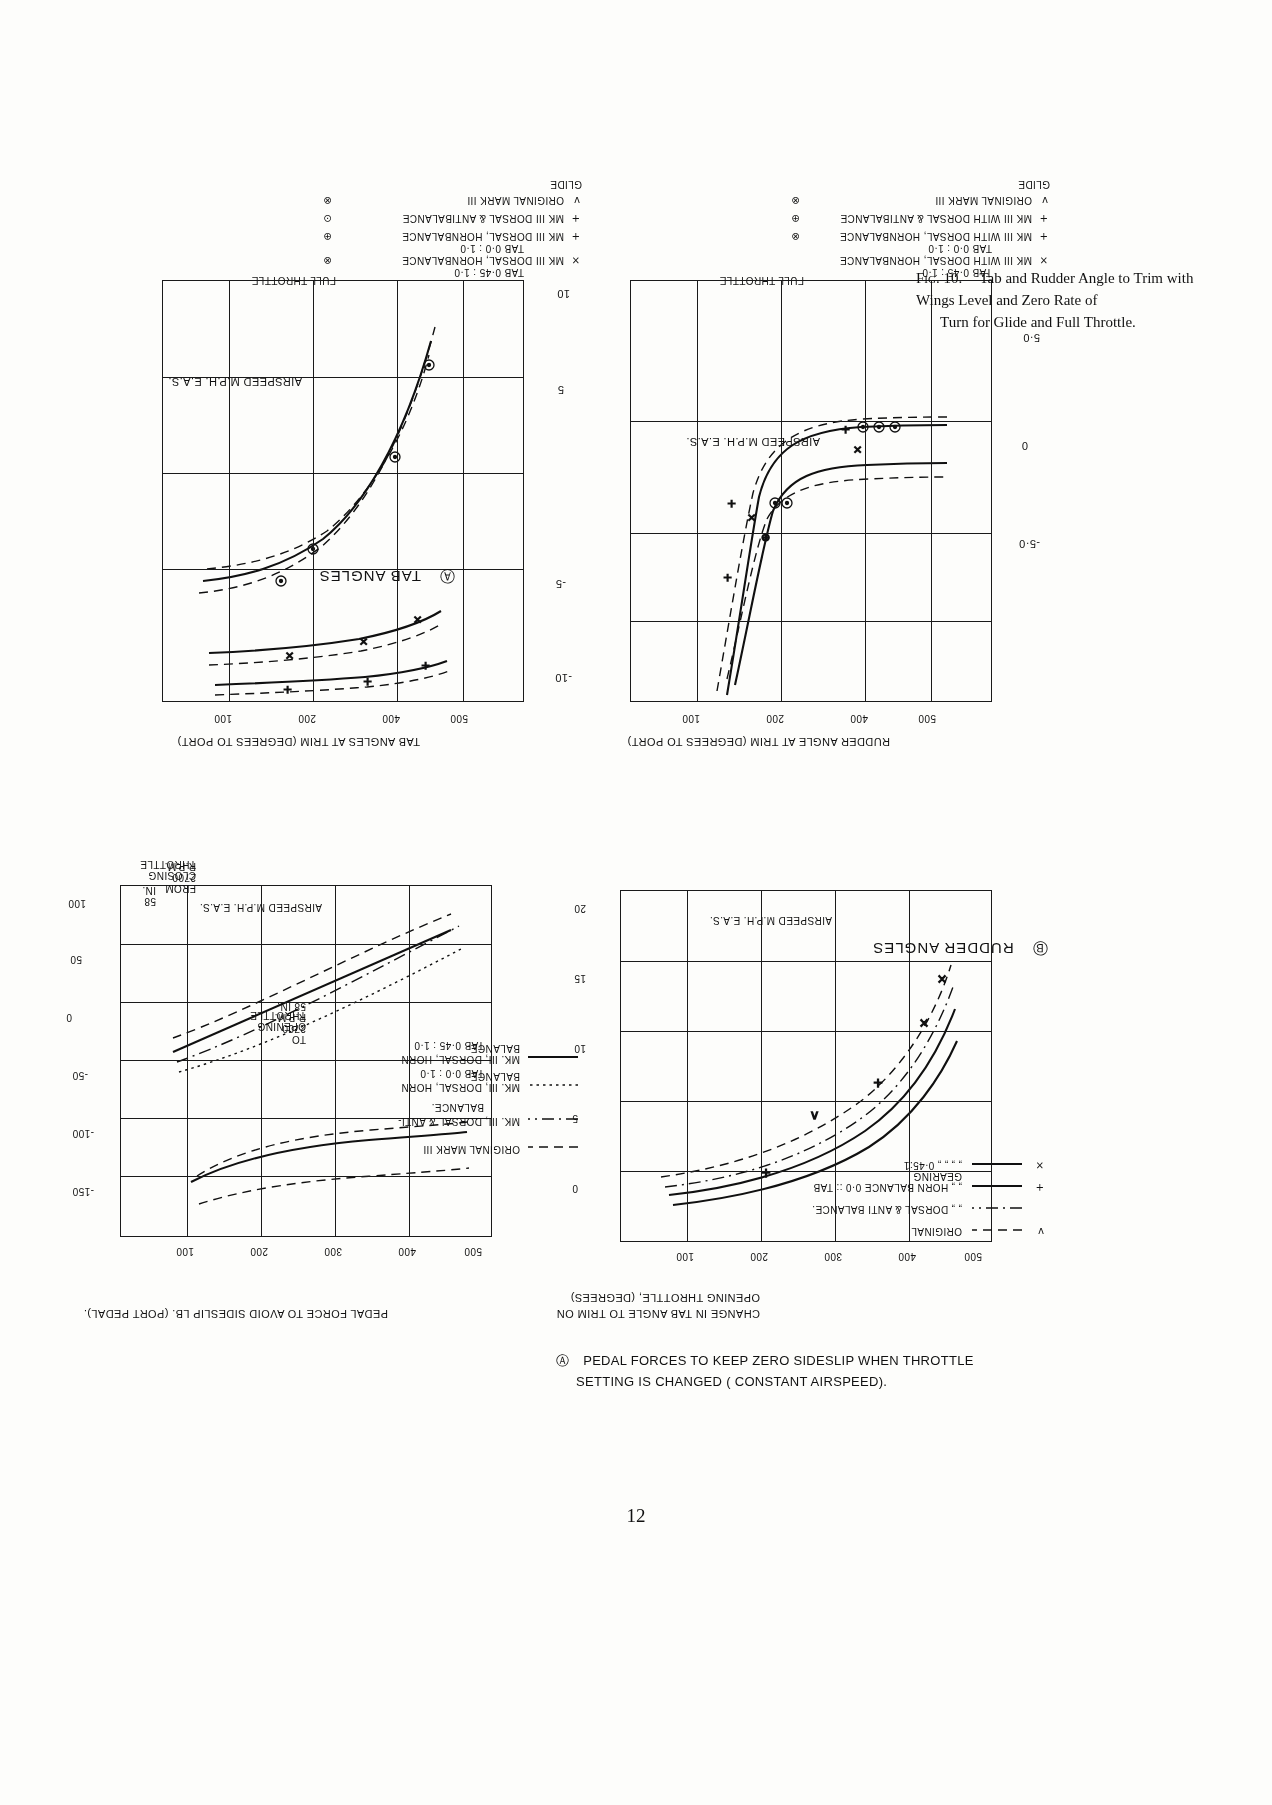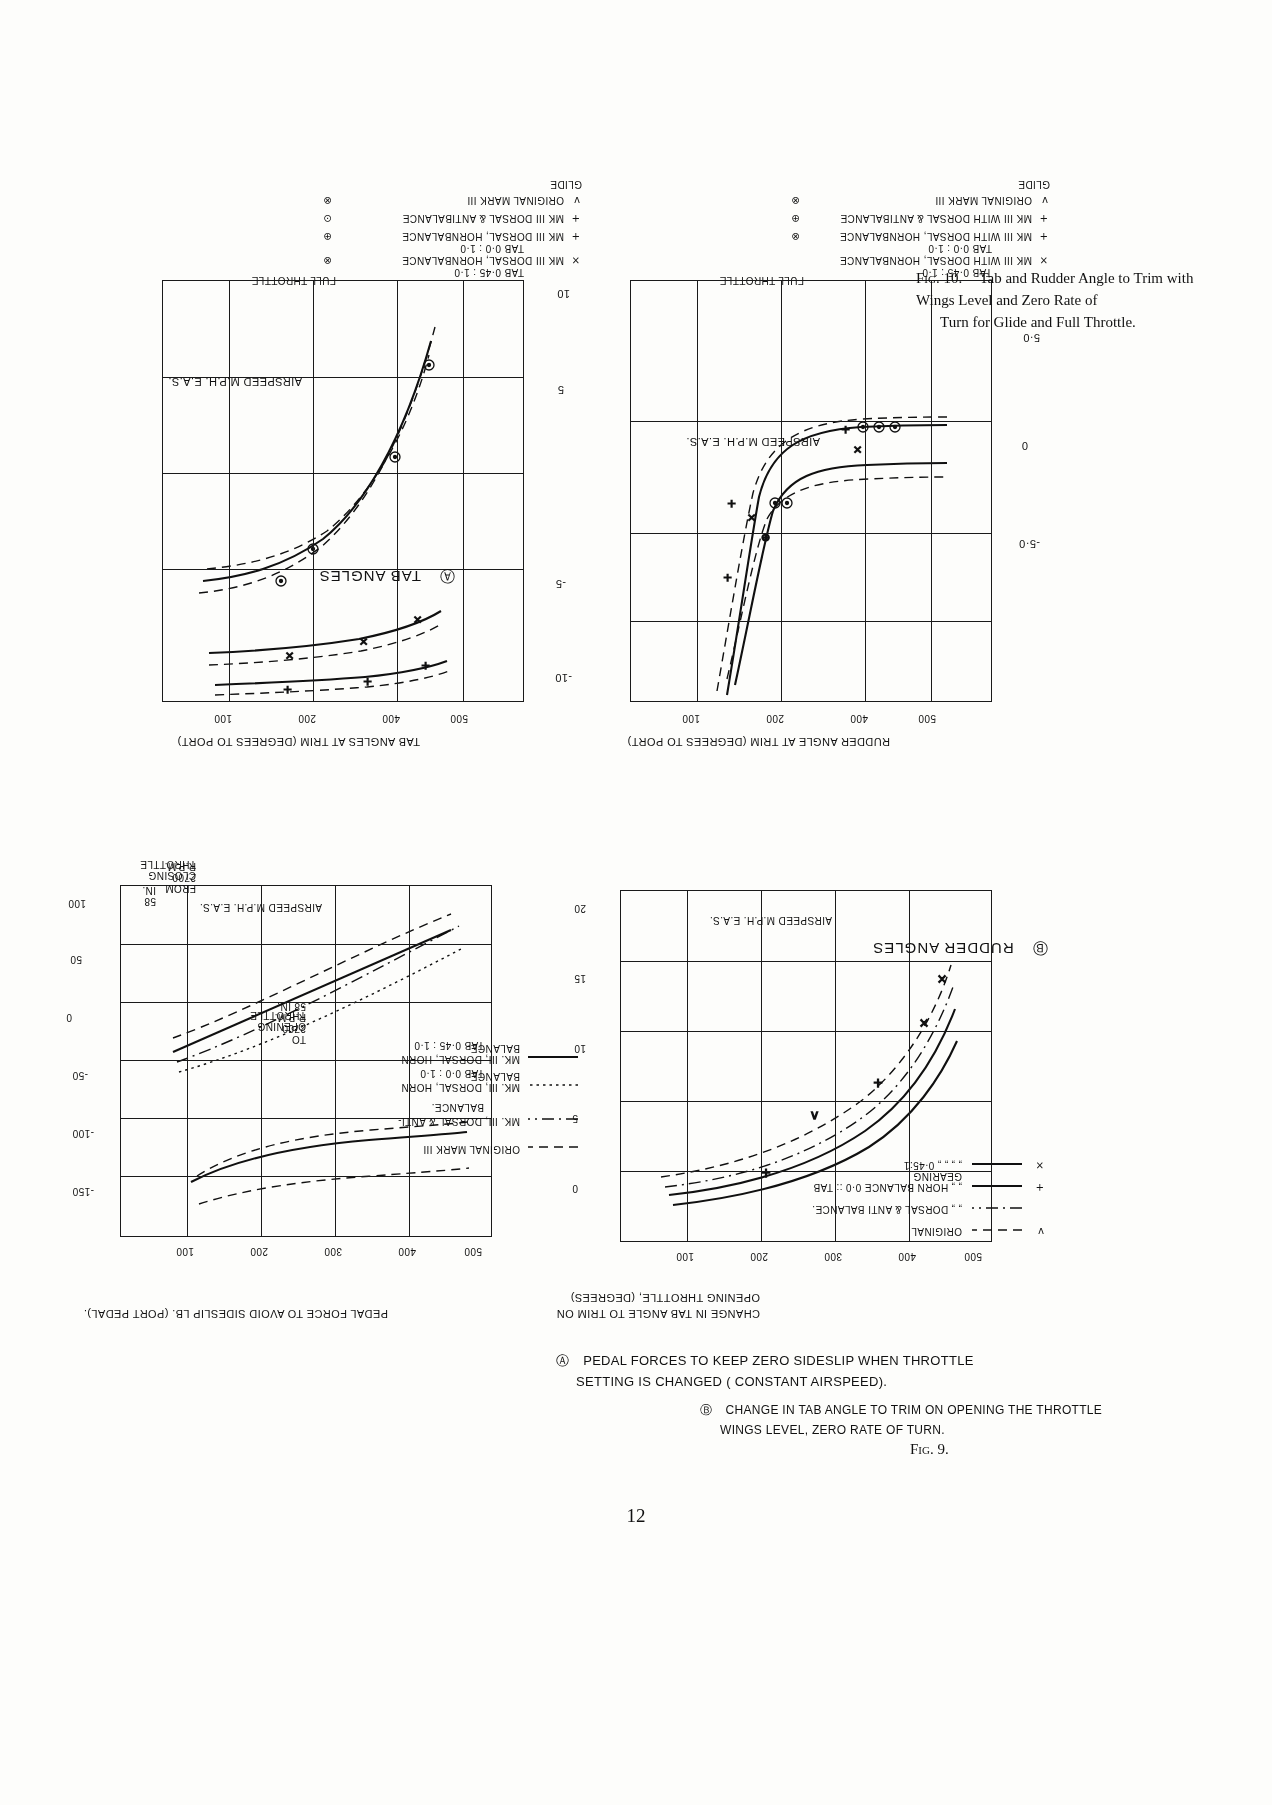--- a/index.html
+++ b/index.html
@@ -381,25 +381,16 @@
       <div class="lbl tiny" style="left:98px;top:49px;">„    „   HORN BALANCE 0·0 :: TAB GEARING</div>
       <div class="lbl tiny" style="left:98px;top:71px;">„    „        „        „     0·45:1</div>
     </div>
   </div>
 
   <div class="abs rot180" style="left:760px;top:1320px;">
     <div class="lbl small nowrap" style="left:0;top:0;">CHANGE IN TAB ANGLE TO TRIM ON</div>
     <div class="lbl small nowrap" style="left:0;top:16px;">OPENING THROTTLE, (DEGREES)</div>
   </div>
 
-  <div class="abs" style="left:700px;top:1402px;width:460px;">
-    <div class="lbl" style="position:relative;font-size:12px;letter-spacing:.3px;">
-      <span class="glyph">Ⓑ</span>
-      <span style="display:inline-block;width:6px;"></span>
-      <span>CHANGE IN TAB ANGLE TO TRIM ON OPENING THE THROTTLE</span>
-    </div>
-    <div class="lbl" style="position:relative;font-size:12px;left:20px;top:4px;letter-spacing:.3px;">WINGS LEVEL, ZERO RATE OF TURN.</div>
-    <div class="caption" style="position:relative;left:210px;top:8px;font-size:15px;font-variant:small-caps;">Fig. 9.</div>
-  </div>
 
   <div class="pageno" style="top:1505px;">12</div>
 
 </div>
 
 </body></html>

